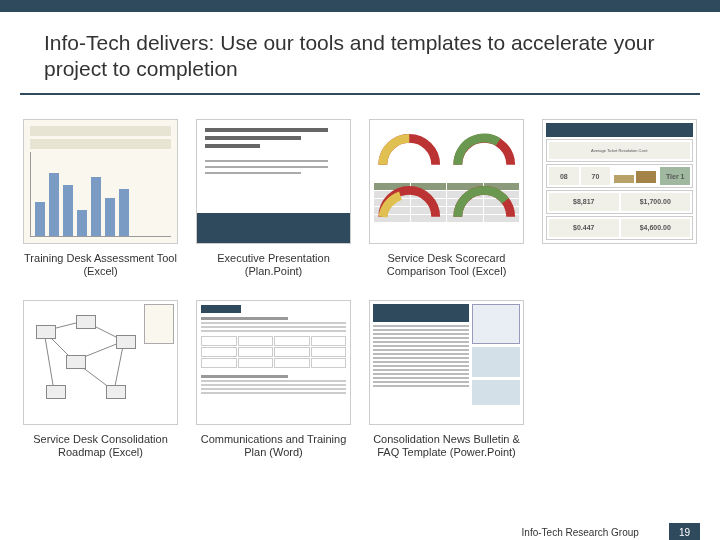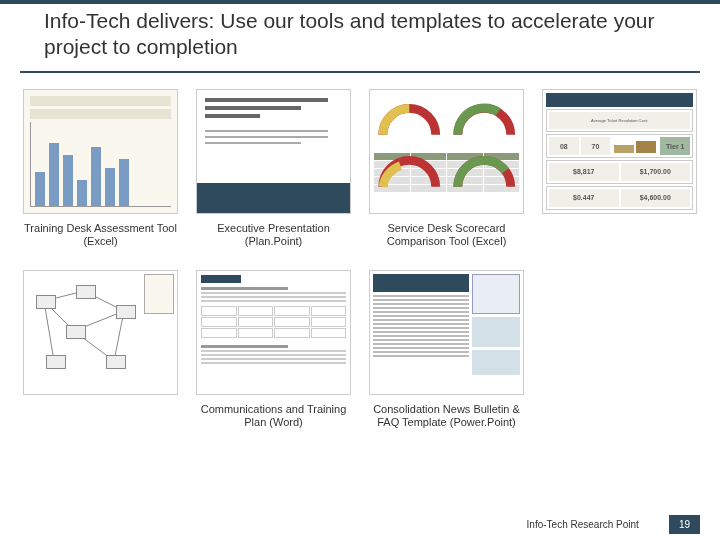--- a/index.html
+++ b/index.html
@@ -11,23 +11,23 @@
     position: relative;
     overflow: hidden;
   }
   .slide {
     background: #fff;
     width: 720px;
     height: 540px;
     position: relative;
   }
   .header {
-    padding: 4px 24px 10px 24px;
+    padding: 18px 24px 10px 24px;
     border-bottom: 2px solid #2e4a5c;
-    margin: 4px 20px;
+    margin: 12px 20px;
   }
   .title {
     font-size: 21px;
     color: #333;
     font-weight: 400;
     line-height: 1.25;
   }
   .grid {
     display: grid;
     grid-template-columns: repeat(4, 1fr);
@@ -291,20 +291,21 @@
           <line x1="20" y1="30" x2="30" y2="90" stroke="#888" stroke-width="1"></line>
         </svg>
         <div class="node" style="left:12px;top:24px"></div>
         <div class="node" style="left:52px;top:14px"></div>
         <div class="node" style="left:42px;top:54px"></div>
         <div class="node" style="left:92px;top:34px"></div>
         <div class="node" style="left:82px;top:84px"></div>
         <div class="node" style="left:22px;top:84px"></div>
         <div class="legend"></div>
       </div>
+      <div class="caption">Service Desk Consolidation Roadmap (Excel)</div>
     </div>
 
 
     <div class="cell">
       <div class="thumb t7">
         <div class="logo"></div>
         <div class="line t"></div>
         <div class="line"></div>
           <div class="line"></div>
           <div class="line"></div>
@@ -365,17 +366,17 @@
           <div style="height:3px"></div>
           <div class="block" style="height:25px"></div>
         </div>
       </div>
       <div class="caption">Consolidation News Bulletin &amp; FAQ Template (Power.Point)</div>
     </div>
 
   </div>
 
   <div class="footer">
-    <span>Info-Tech Research Point</span>
+    <span>Info-Tech Research Group</span>
     <span class="pagenum">19</span>
   </div>
 
 </div>
 
 </body></html>

